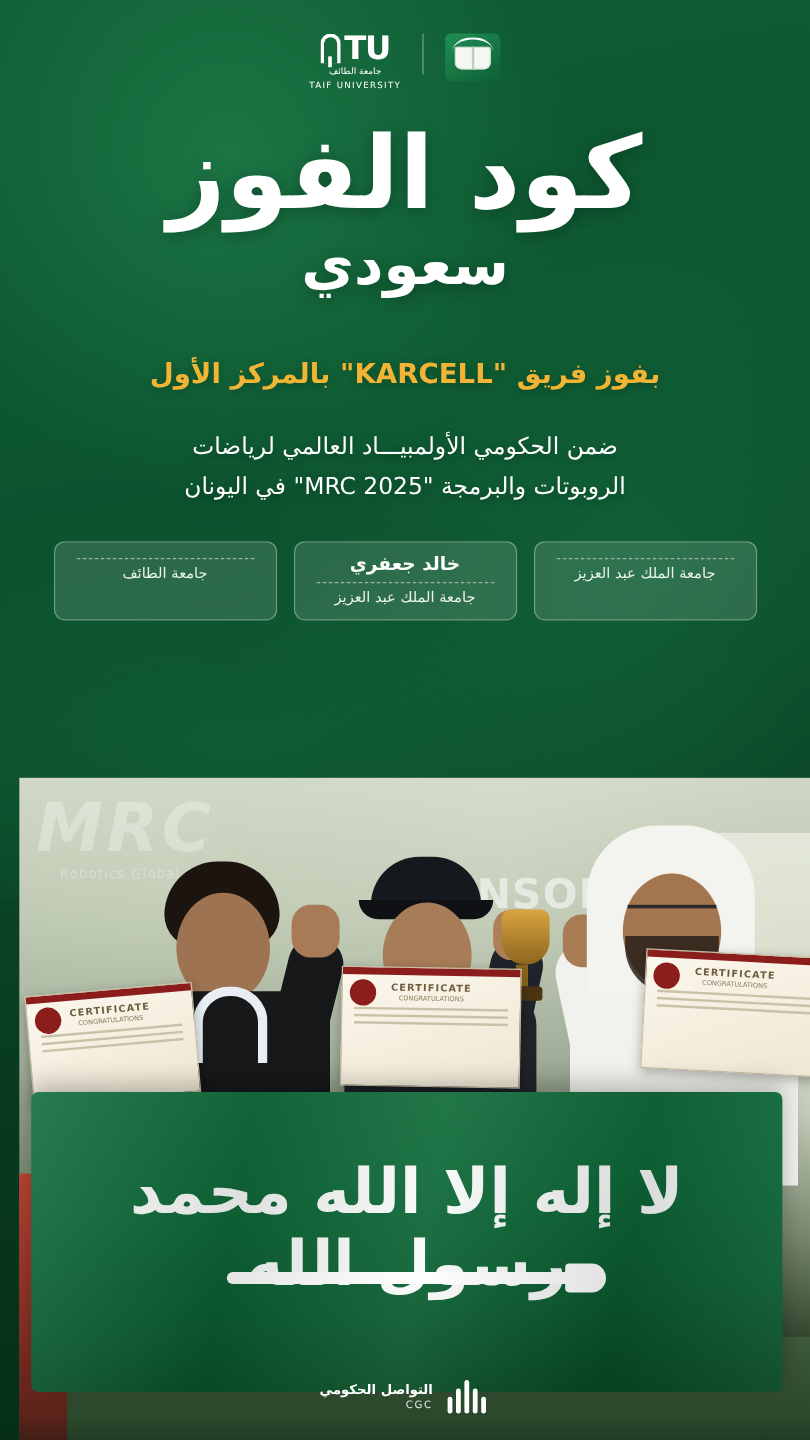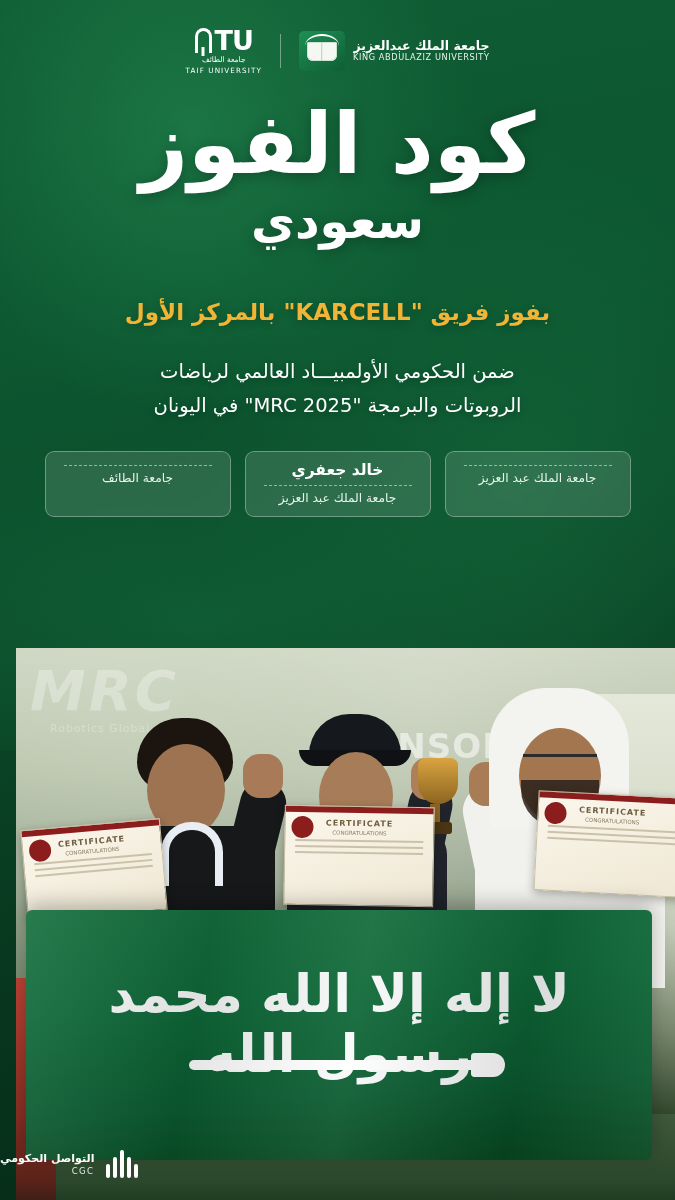--- a/index.html
+++ b/index.html
@@ -38,21 +38,21 @@
     width: 675px; height: 320px;
     background: radial-gradient(ellipse at 30% 60%, rgba(20,110,62,0.5) 0%, rgba(10,70,40,0.0) 70%);
     pointer-events: none;
   }
 
   
   .logos {
     position: relative;
     display: flex;
     flex-direction: row-reverse;
-    align-items: center;
+    align-items: flex-start;
     justify-content: center;
     gap: 18px;
     padding-top: 28px;
     height: 74px;
   }
   .logo-kau { display: flex; align-items: center; gap: 8px; }
   .kau-text { text-align: right; line-height: 1.15; color: #ffffff; }
   .kau-ar { font-size: 12.5px; font-weight: bold; letter-spacing: 0.2px; }
   .kau-en { font-size: 8.2px; letter-spacing: 0.6px; color: #e8f3ec; }
   .kau-mark {
@@ -340,20 +340,21 @@
     background: linear-gradient(180deg, rgba(3,30,16,0) 0%, rgba(3,30,16,0.55) 45%, rgba(2,22,12,0.92) 100%);
   }
 
   
   .footer {
     position: absolute;
     left: 0; right: 0; bottom: 18px;
     display: flex;
     flex-direction: row-reverse;
     align-items: center;
+    justify-content: center;
     gap: 8px;
     z-index: 5;
   }
   .cgc-mark {
     width: 40px; height: 36px;
     position: relative;
   }
   .cgc-mark i {
     position: absolute;
     bottom: 4px;
@@ -387,24 +388,20 @@
         <span class="tu-letters">TU</span>
         <span class="tu-arch"></span>
       </div>
       <div class="tu-ar">جامعة الطائف</div>
       <div class="tu-en">TAIF UNIVERSITY</div>
     </div>
 
     <div class="divider-v"></div>
 
     <div class="logo-kau">
-      <div class="kau-text">
-        <div class="kau-ar">جامعة الملك عبدالعزيز</div>
-        <div class="kau-en">KING ABDULAZIZ UNIVERSITY</div>
-      </div>
       <div class="kau-mark">
         <div class="book"></div>
         <div class="swoosh"></div>
       </div>
     </div>
 
   </div>
 
   <div class="headline">
     <div class="line1">كود الفوز</div>

